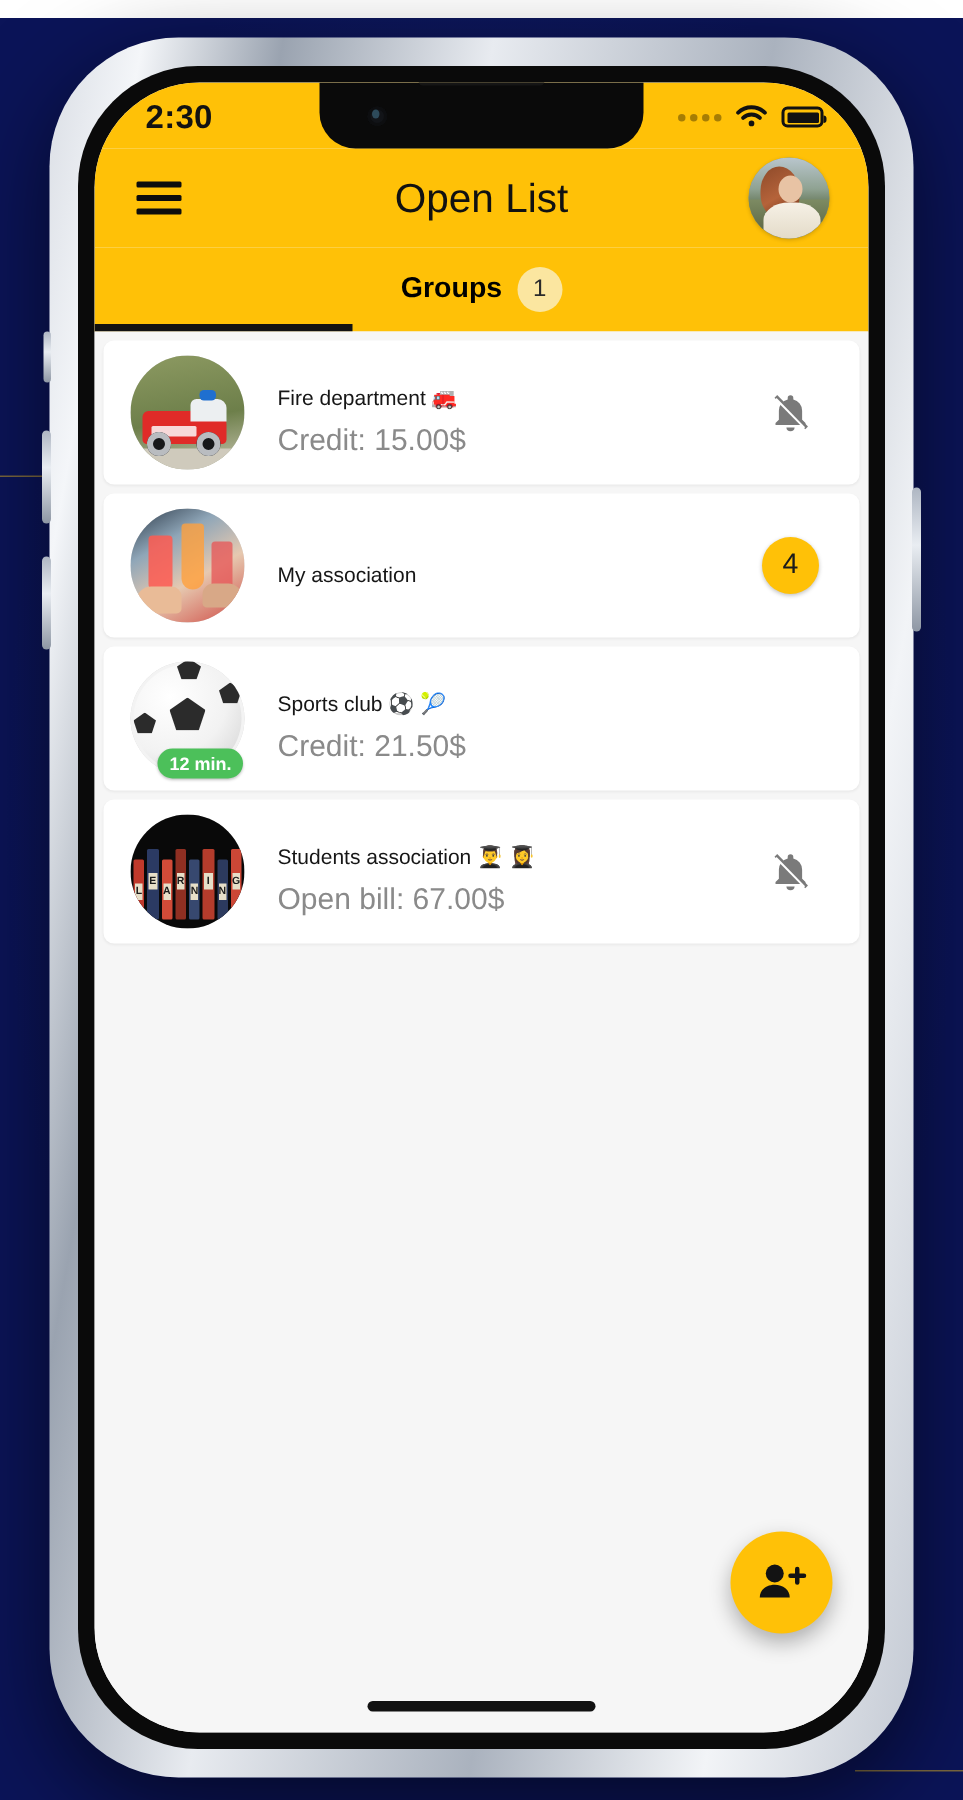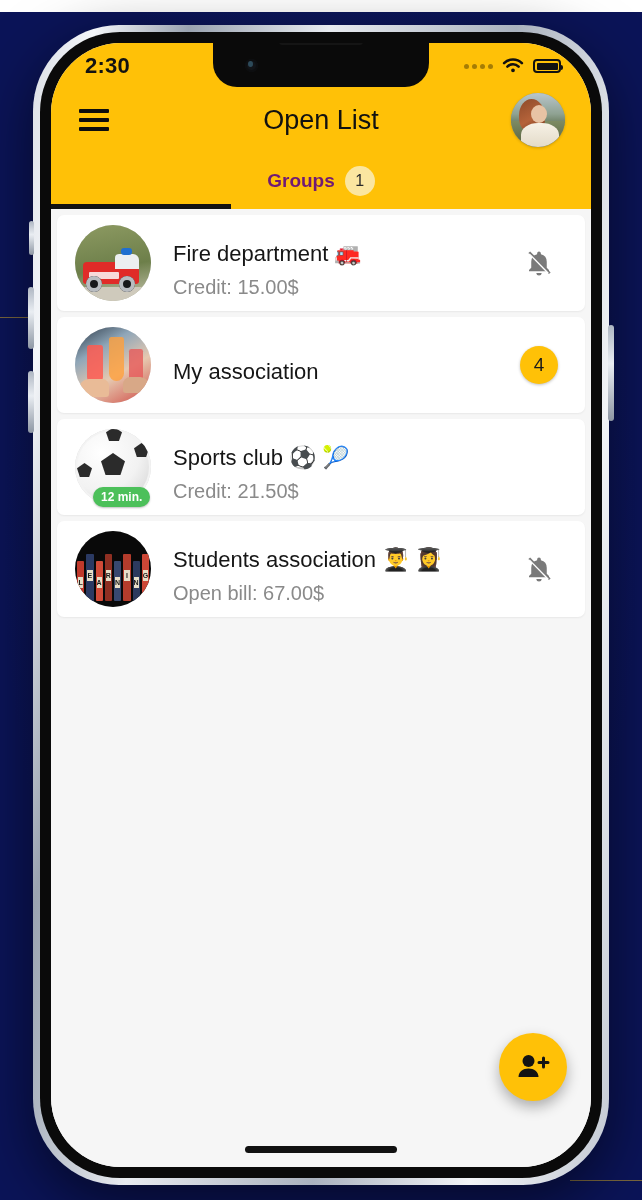--- a/index.html
+++ b/index.html
@@ -40,21 +40,21 @@
 
   
   .phone {
     position: absolute;
     left: 33px;
     top: 25px;
     width: 576px;
     height: 1160px;
     border-radius: 86px;
     background: linear-gradient(100deg,#d9dde4 0%,#f4f6f9 8%,#9aa3b0 20%,#e8ebf0 38%,#aab2be 62%,#f2f4f7 82%,#c3c9d3 100%);
-    padding: 7px;
+    padding: 19px;
     box-shadow: 0 18px 60px rgba(0,0,0,0.55);
   }
   .phone-inner {
     width: 100%;
     height: 100%;
     border-radius: 80px;
     background: #0a0a0a;
     padding: 11px;
     position: relative;
   }
@@ -237,21 +237,21 @@
     justify-content: center;
     gap: 10px;
     cursor: pointer;
     position: relative;
   }
   .tab-label {
     font-size: 19px;
     color: rgba(0,0,0,0.45);
   }
   .tab.active .tab-label {
-    color: #701a75;
+    color: #000000;
     font-weight: 600;
   }
   .tab-badge {
     min-width: 30px;
     height: 30px;
     padding: 0 7px;
     border-radius: 15px;
     background: #fbe6a0;
     color: #2a2a2a;
     font-size: 16px;
@@ -355,21 +355,21 @@
   .t-books .lbl { position:absolute; left:1px; right:1px; top:16px; height:11px;
                   background:#e7dfc8; color:#1a1a1a; font-size:7px; font-weight:700;
                   display:flex; align-items:center; justify-content:center; }
 
   .row-text {
     flex: 1;
     min-width: 0;
     padding-left: 22px;
   }
   .row-title {
-    font-size: 22px;
+    font-size: 14px;
     color: #161616;
     white-space: nowrap;
     overflow: hidden;
     text-overflow: ellipsis;
     line-height: 1.25;
     margin-top: 14px;
   }
   .row-sub {
     font-size: 20px;
     color: #8a8a8a;

